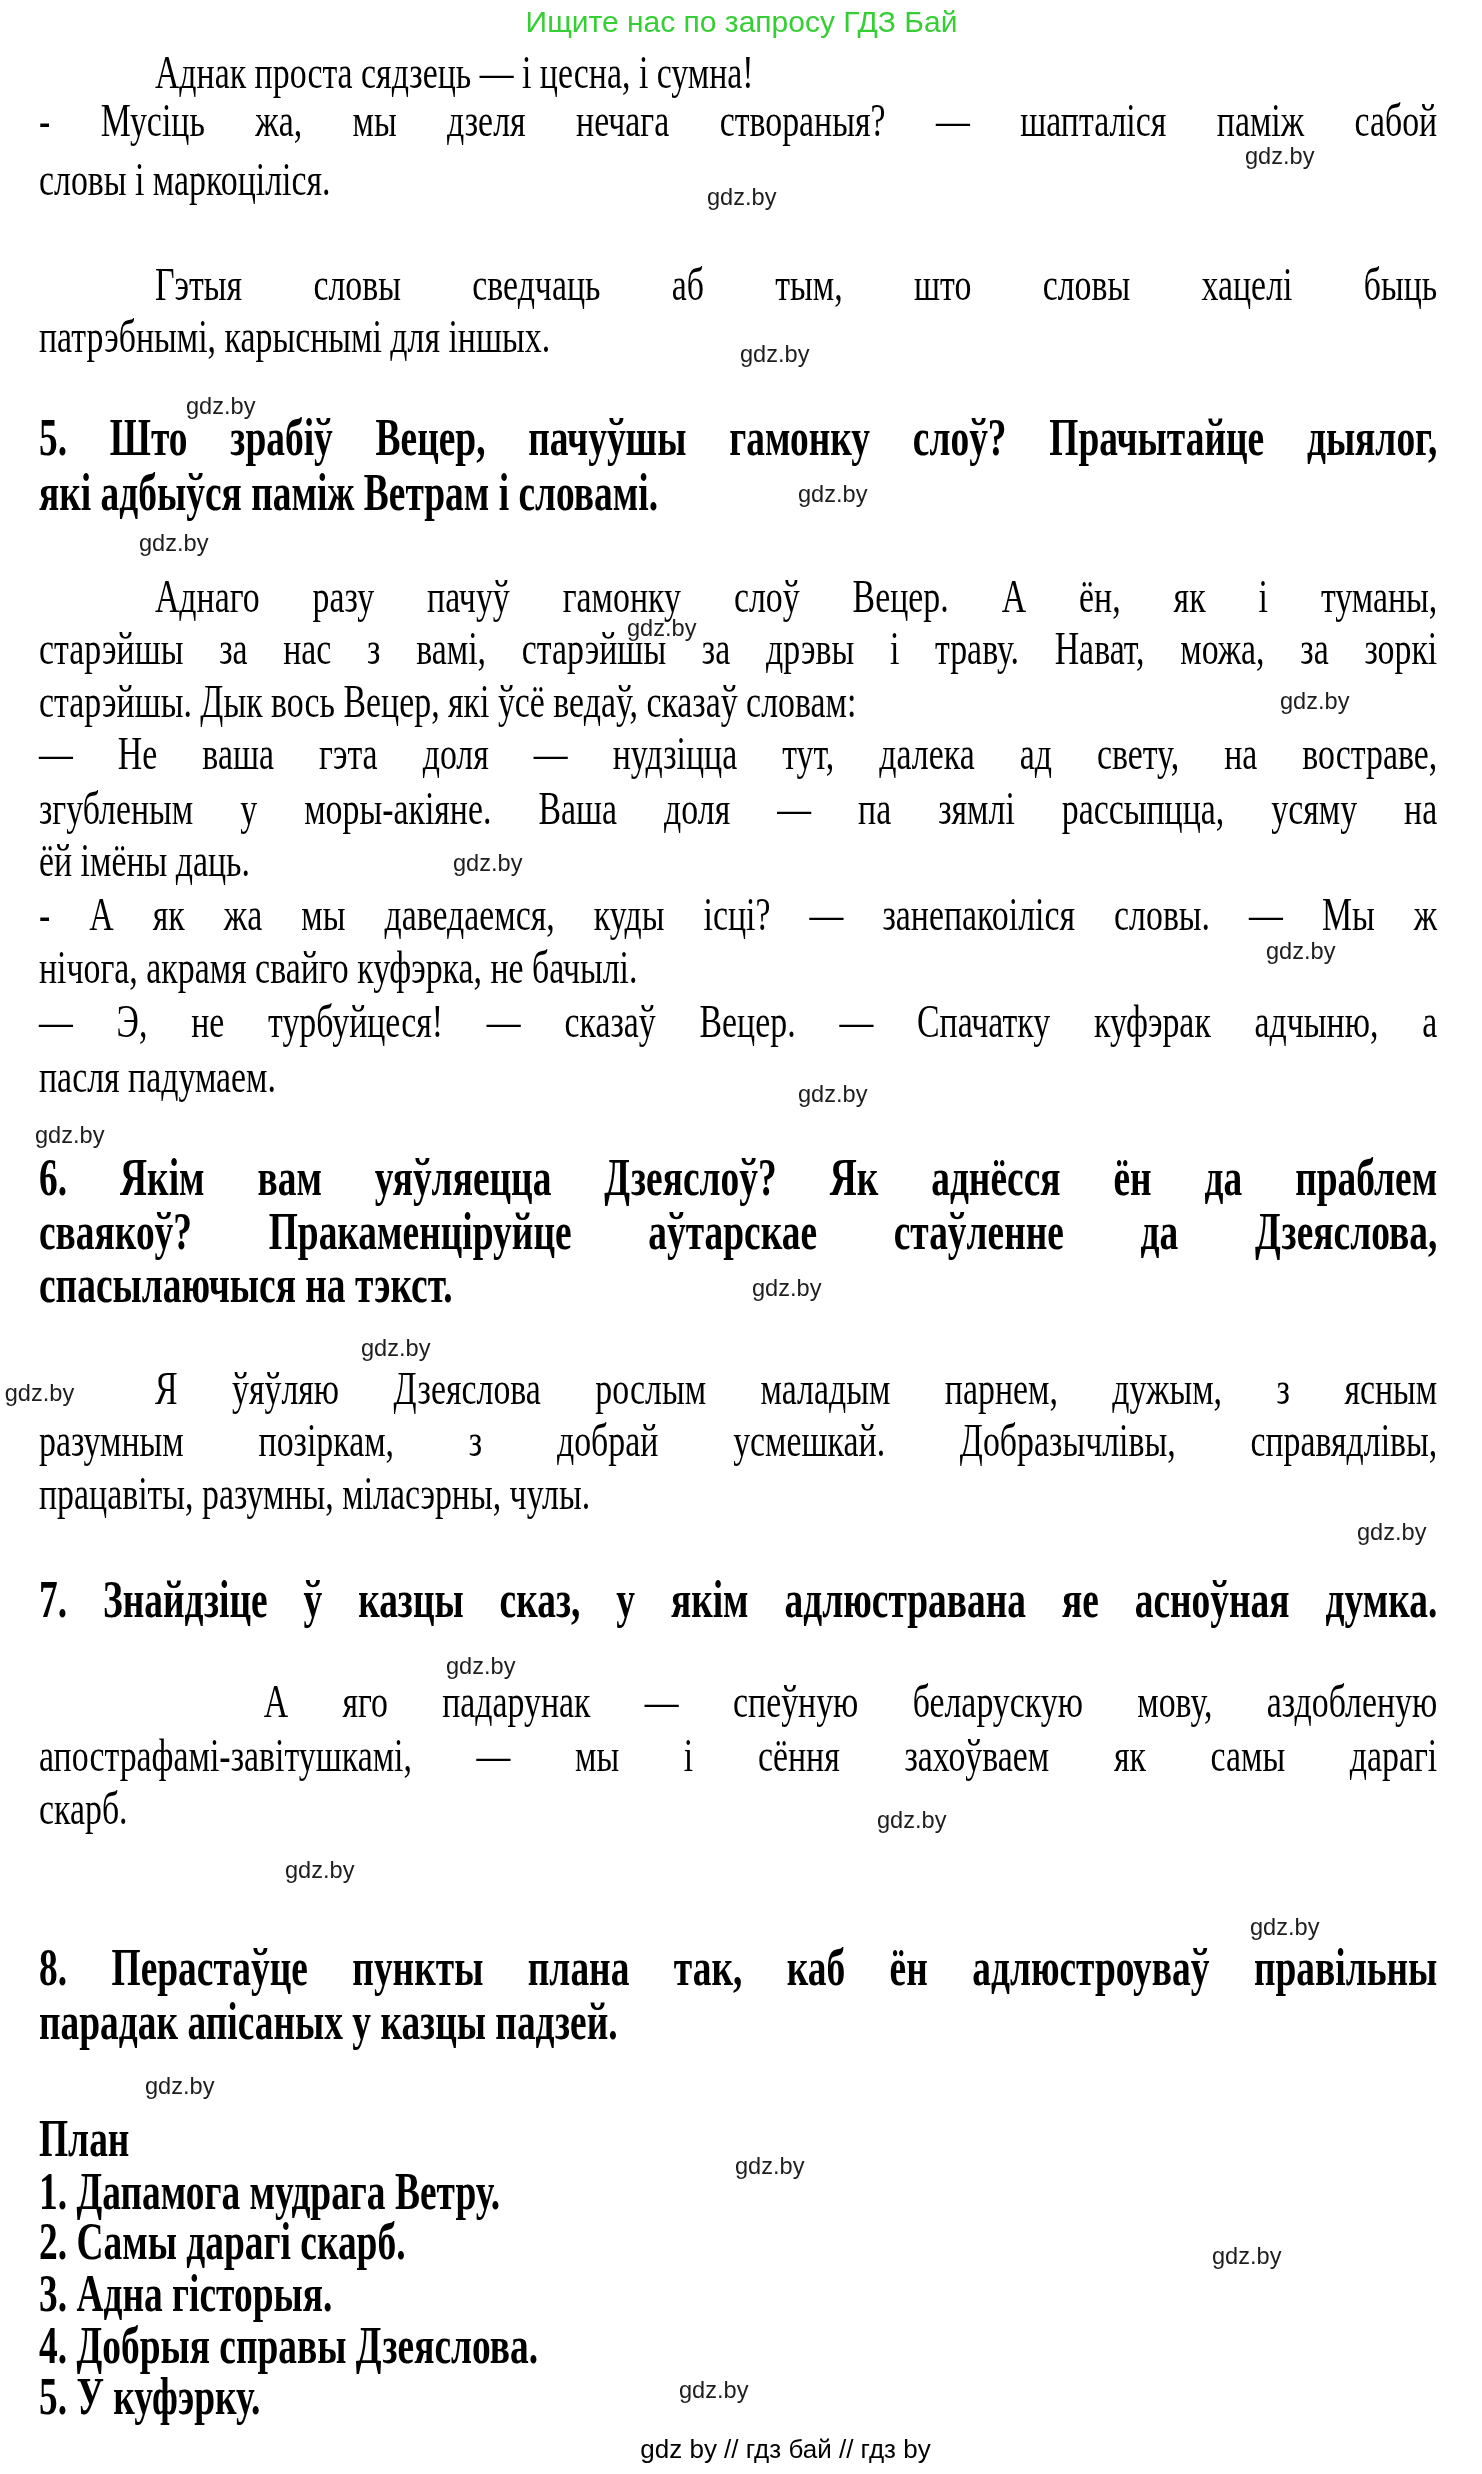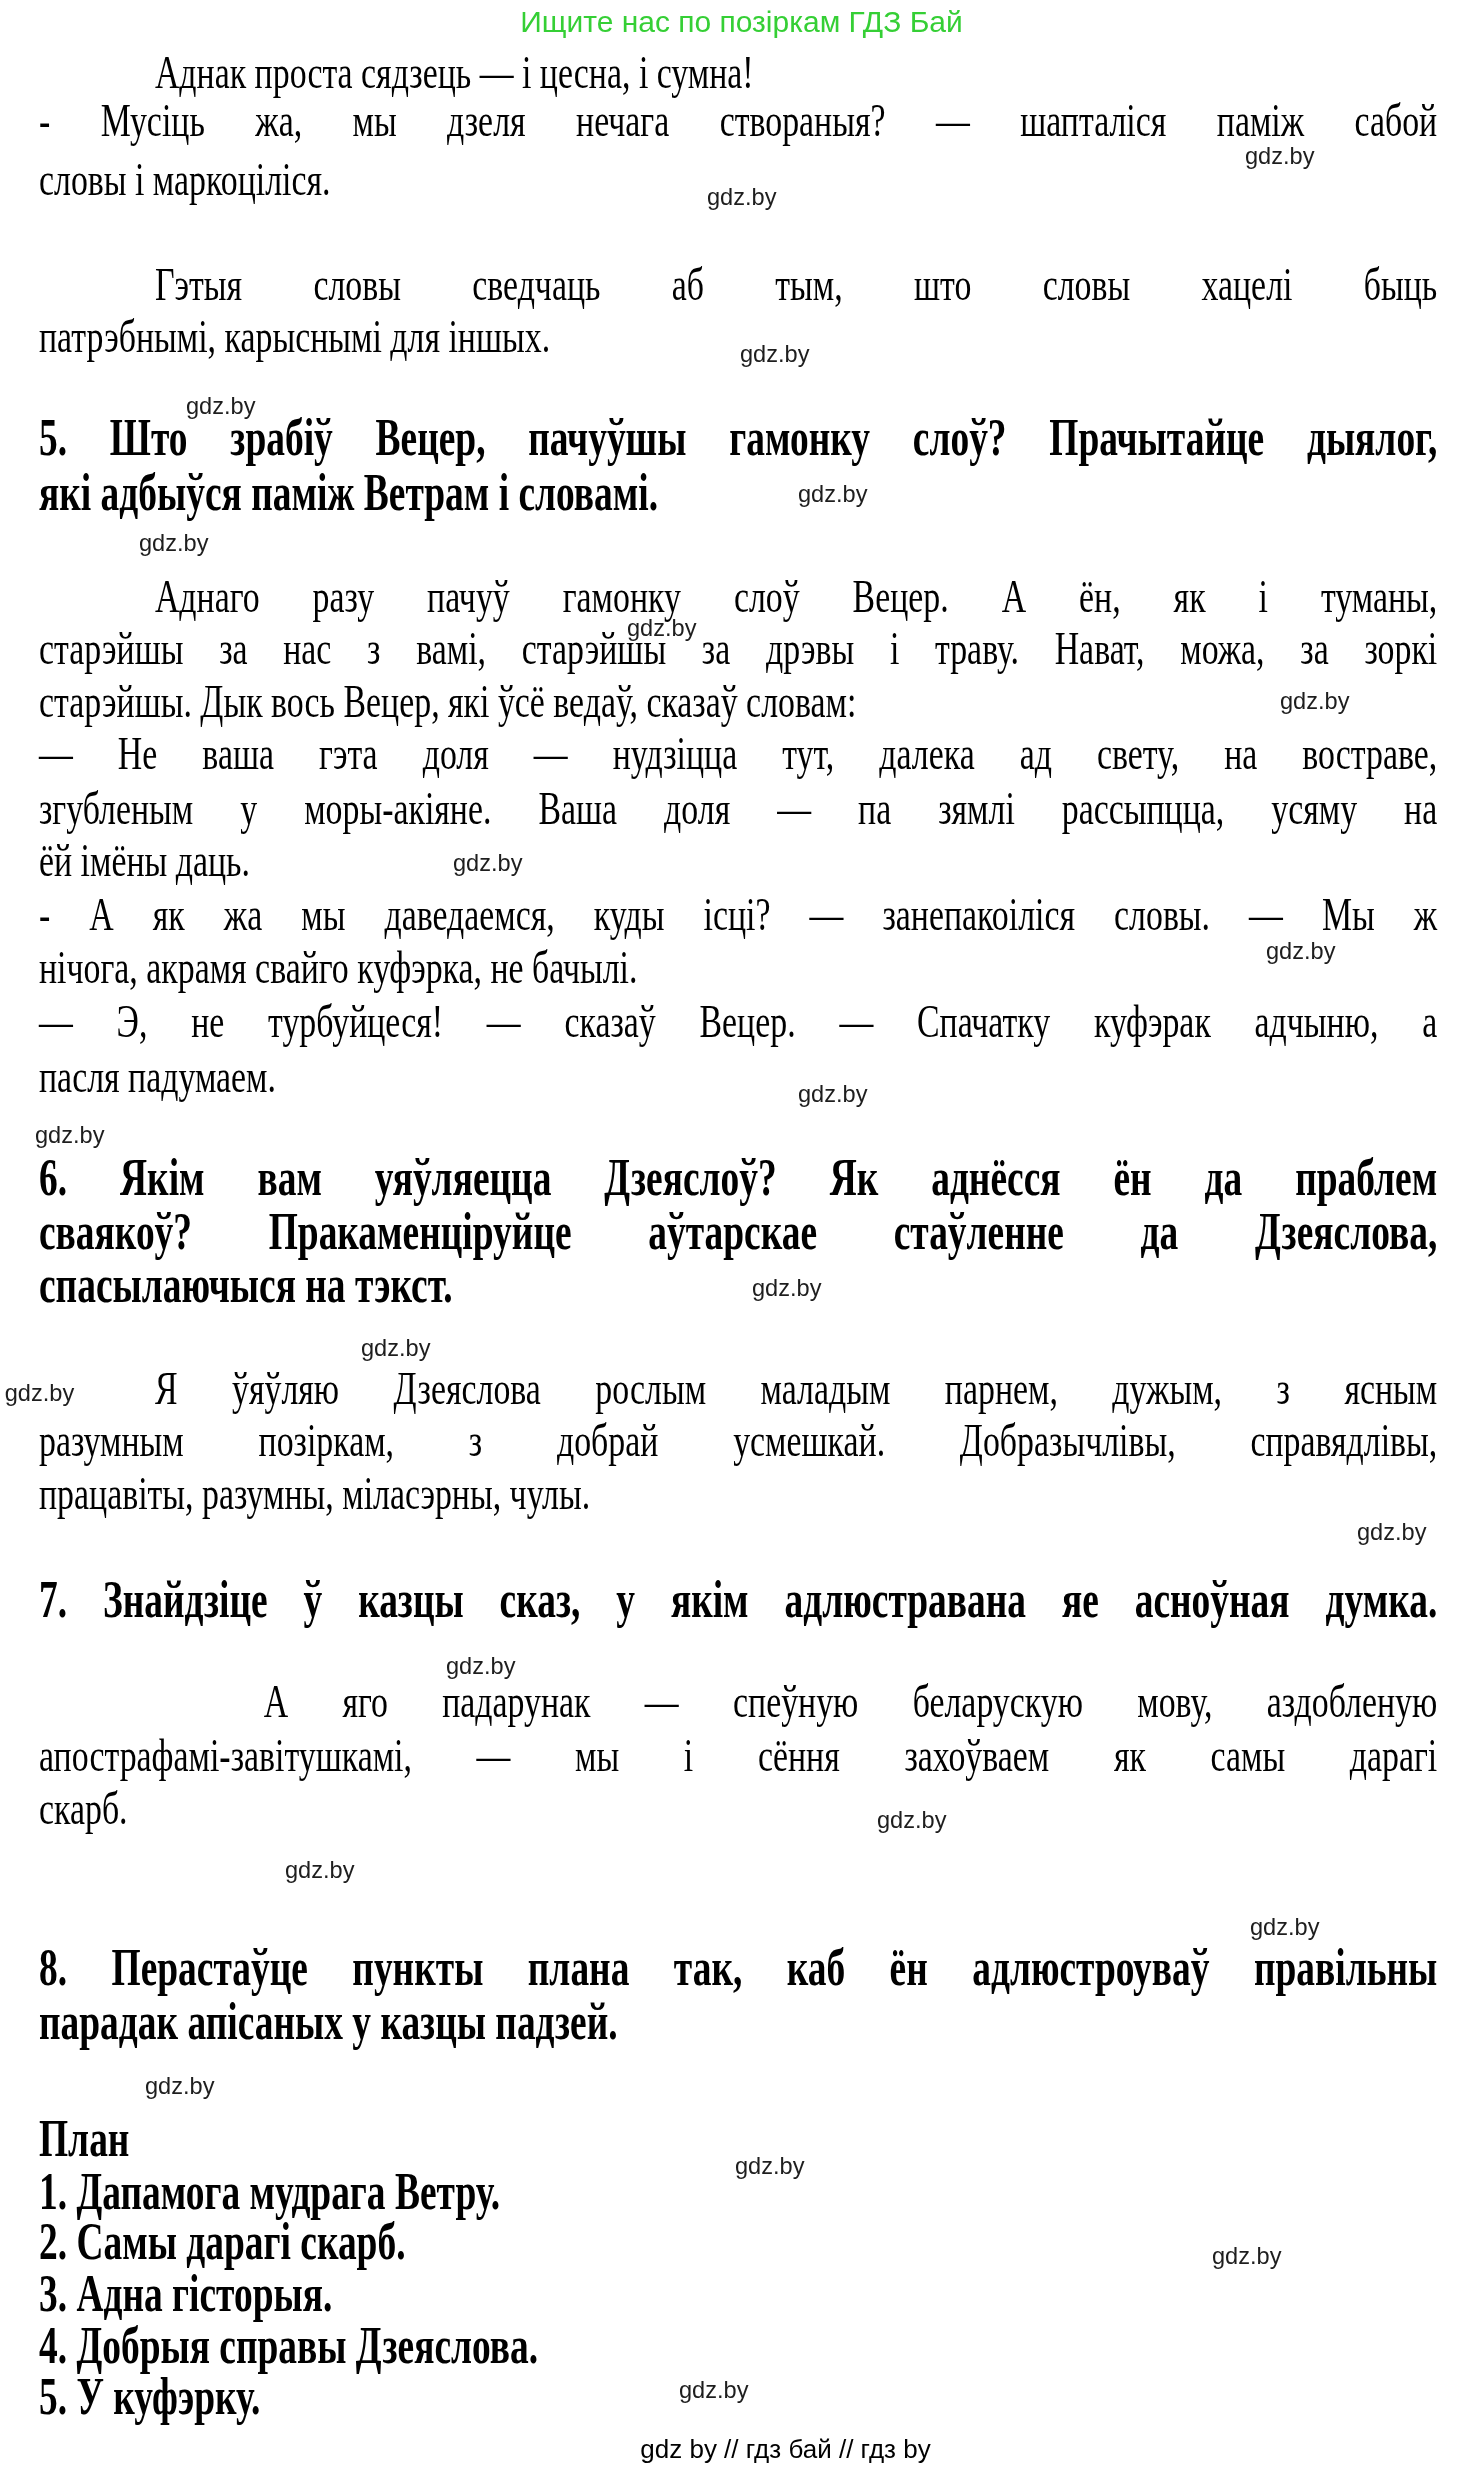--- a/index.html
+++ b/index.html
@@ -53,21 +53,21 @@
     font-family: "Liberation Sans", sans-serif;
     font-size: 26px;
     line-height: 1.1;
   }
 </style>
 </head>
 <body>
 
 <div id="page">
 
-  <div class="promo" style="color: rgb(53, 207, 53);">Ищите нас по позіркам ГДЗ Бай</div>
+  <div class="promo" style="color: rgb(53, 207, 53);">Ищите нас по запросу ГДЗ Бай</div>
 
   <div class="t i1" style="top:46px">Аднак проста сядзець — і цесна, і сумна!</div>
   <div class="t j" style="top:94px">- Мусіць жа, мы дзеля нечага створаныя? — шапталіся паміж сабой</div>
   <div class="t" style="top:153px">словы і маркоціліся.</div>
   <div class="t j i1" style="top:258px">Гэтыя словы сведчаць аб тым, што словы хацелі быць</div>
   <div class="t" style="top:310px">патрэбнымі, карыснымі для іншых.</div>
   <div class="t b j" style="top:409px">5. Што зрабіў Вецер, пачуўшы гамонку слоў? Прачытайце дыялог,</div>
   <div class="t b" style="top:464px">які адбыўся паміж Ветрам і словамі.</div>
   <div class="t j i1" style="top:570px">Аднаго разу пачуў гамонку слоў Вецер. А ён, як і туманы,</div>
   <div class="t j" style="top:622px">старэйшы за нас з вамі, старэйшы за дрэвы і траву. Нават, можа, за зоркі</div>

